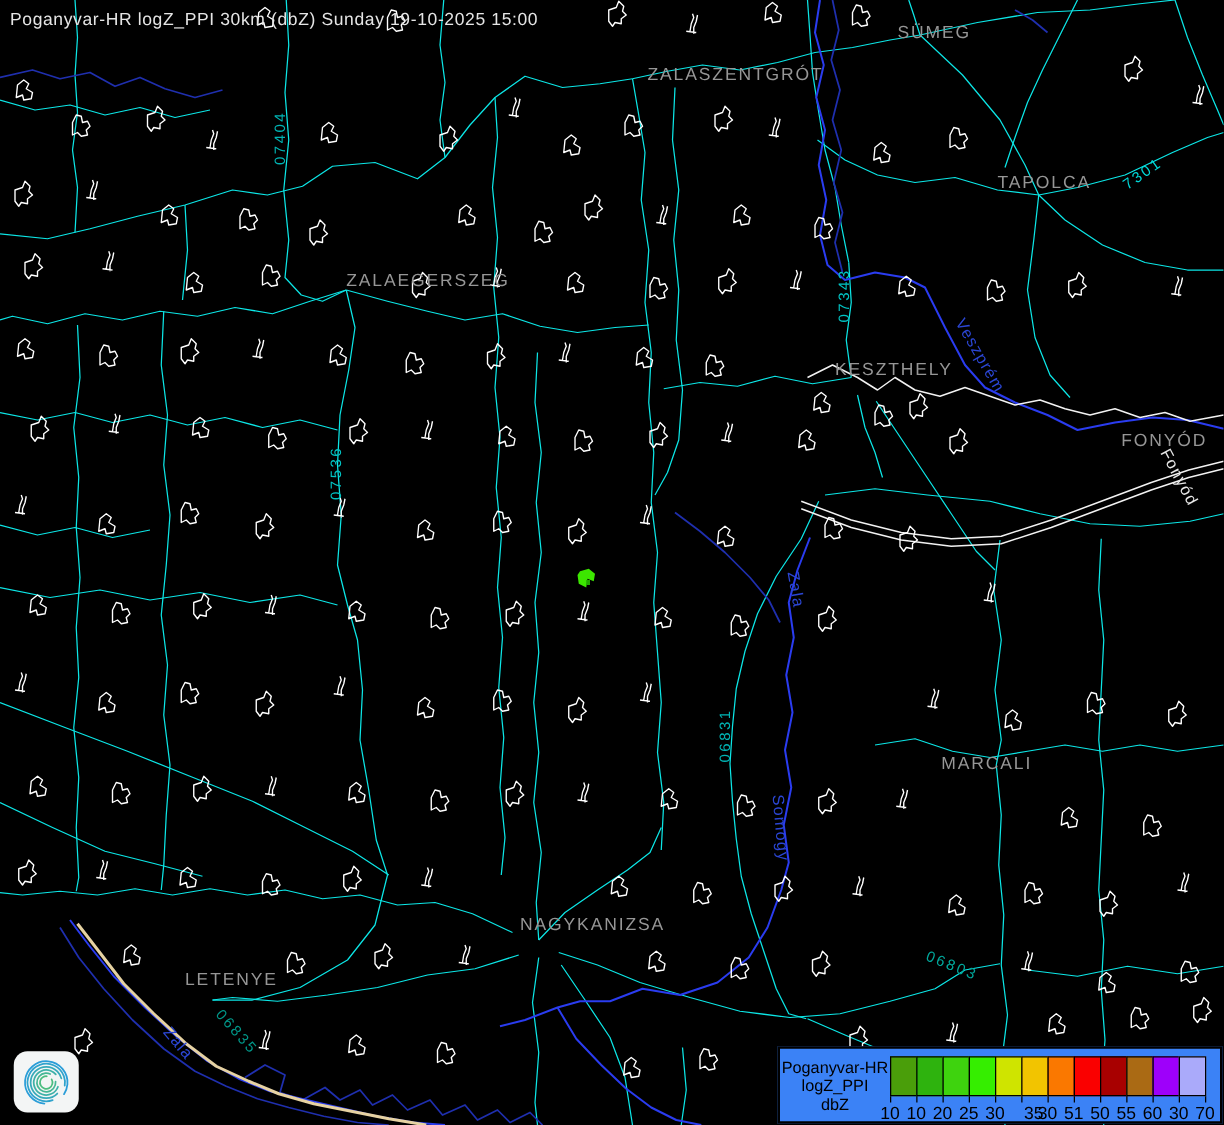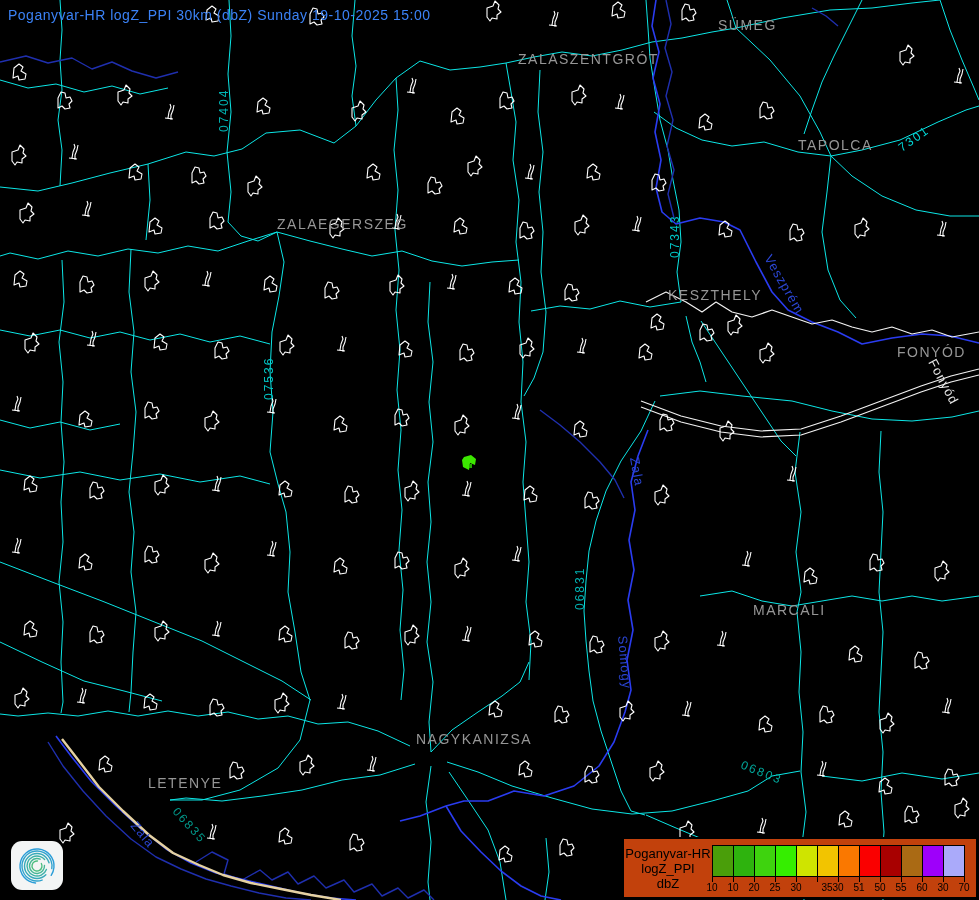--- a/index.html
+++ b/index.html
@@ -1,30 +1,30 @@
 <!DOCTYPE html>
 <html><head>
 <meta charset="utf-8">
 <style>
   html,body{margin:0;padding:0;background:#000;}
   #app{position:relative;width:979px;height:900px;background:#000;overflow:hidden;
        font-family:"Liberation Sans",sans-serif;}
   #map-svg{position:absolute;left:0;top:0;}
-  #title{position:absolute;left:8px;top:7px;color:#3b82f6;font-size:14px;letter-spacing:.5px;white-space:nowrap;}
+  #title{position:absolute;left:8px;top:7px;color:#e5e5e5;font-size:14px;letter-spacing:.5px;white-space:nowrap;}
   
   #legend{position:absolute;left:622px;top:837px;width:356px;height:62px;box-sizing:border-box;
-          background:#c2410c;border:2px solid #000;display:flex;align-items:stretch;}
+          background:#3b82f6;border:2px solid #000;display:flex;align-items:stretch;}
   #legend-labels{width:88px;display:flex;flex-direction:column;justify-content:center;
                  align-items:center;color:#000;font-size:13px;line-height:15px;}
   #legend-bar{position:relative;flex:1;}
   #swatches{position:absolute;left:0;top:6px;height:32px;display:flex;}
   .swatch{width:22px;height:32px;border:1px solid #000;margin-left:-1px;box-sizing:border-box;}
   .swatch:first-child{margin-left:0;}
   .tick{position:absolute;top:38px;width:1px;height:5px;background:#000;}
-  .ticklabel{position:absolute;top:43px;transform:translateX(-50%);color:#000;font-size:10px;}
+  .ticklabel{position:absolute;top:43px;transform:translateX(-50%);color:#000;font-size:14px;}
   
   #logo{position:absolute;left:10px;top:840px;}
 </style>
 </head>
 <body>
 
 <div id="app">
 
   <svg id="map-svg" width="979" height="900" viewBox="0 0 979 900">
     <g id="g-roads">

